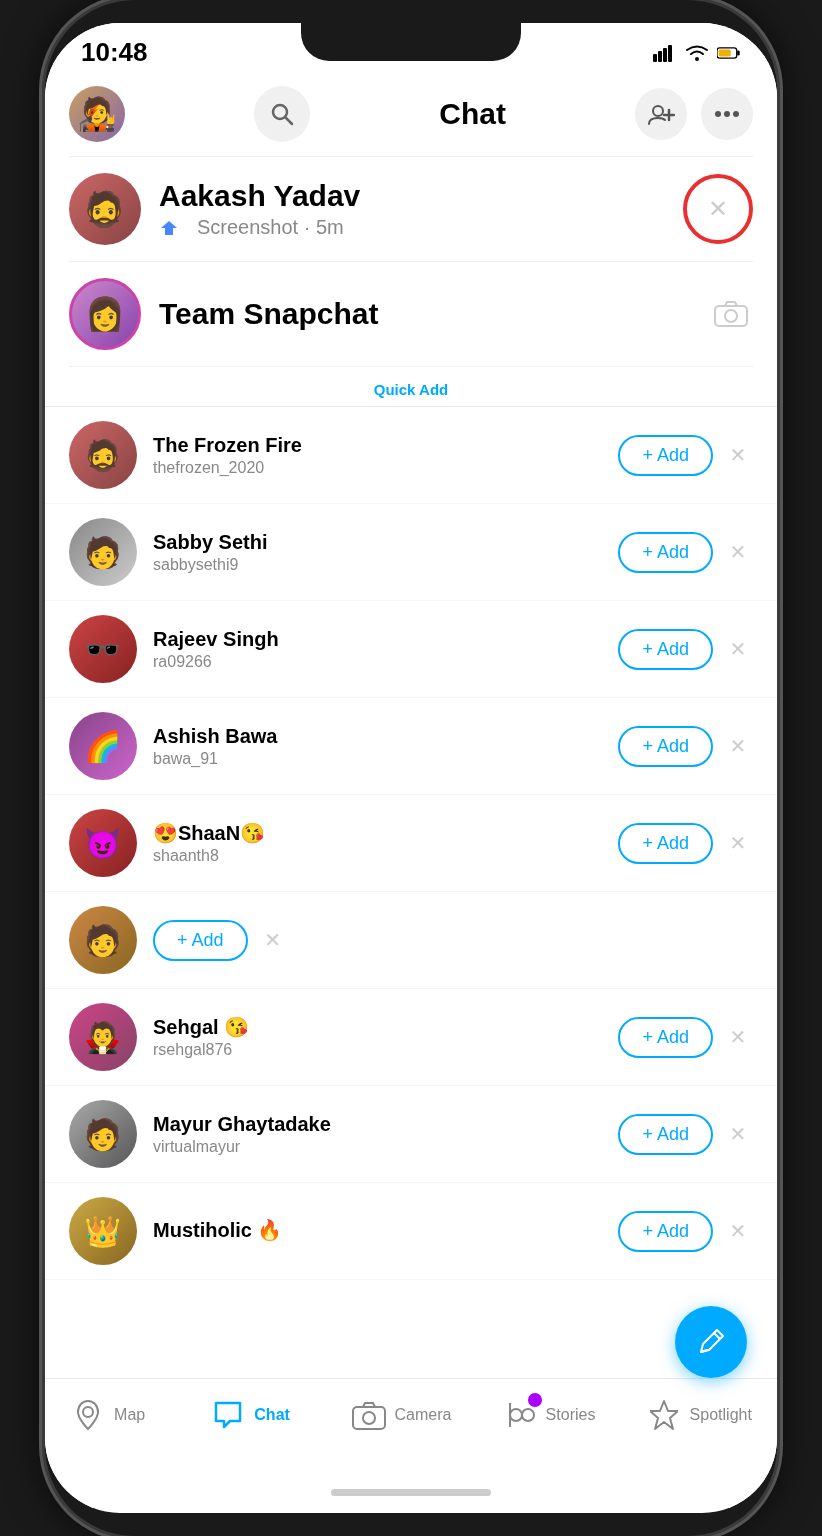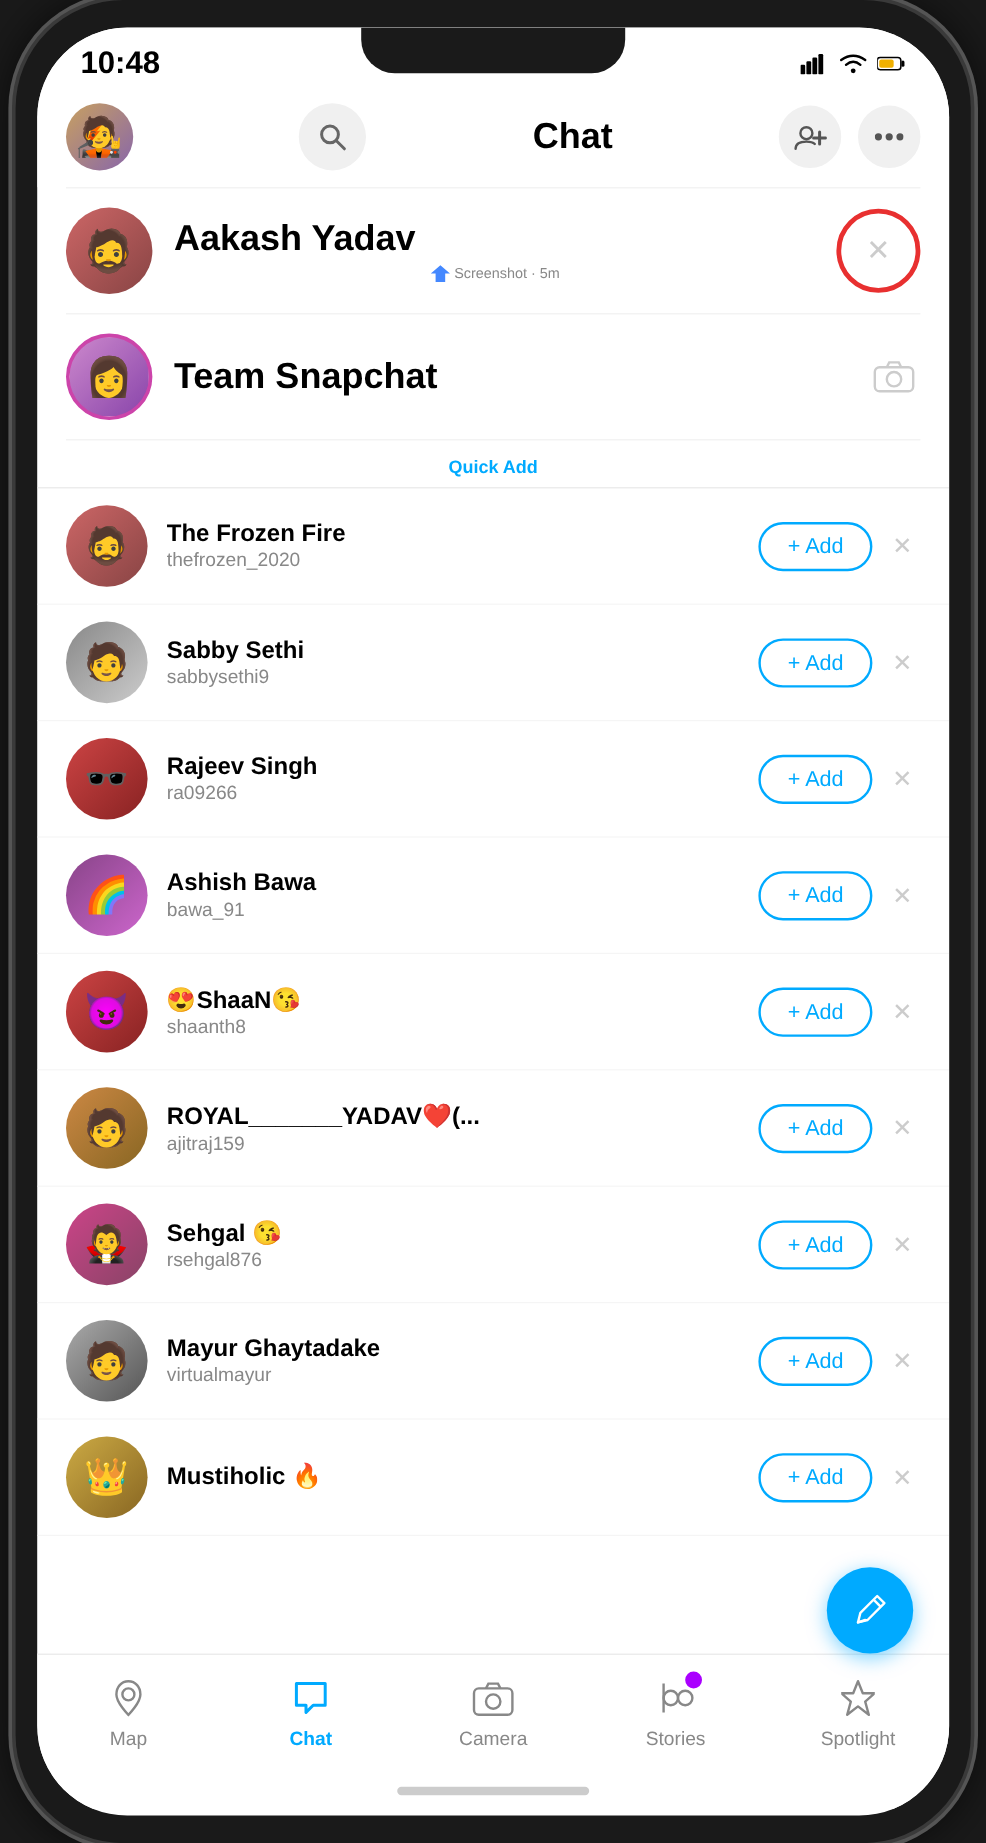--- a/index.html
+++ b/index.html
@@ -5,21 +5,21 @@
     * { margin: 0; padding: 0; box-sizing: border-box; }
     body {
       background: #1a1a1a;
       display: flex;
       justify-content: center;
       align-items: center;
       min-height: 100vh;
       font-family: -apple-system, BlinkMacSystemFont, 'Helvetica Neue', sans-serif;
     }
     .phone-frame {
-      width: 796px;
+      width: 732px;
       height: 1536px;
       background: #1a1a1a;
       border-radius: 90px;
       position: relative;
       display: flex;
       justify-content: center;
       align-items: center;
       box-shadow: 0 0 0 3px #3a3a3a, 0 0 0 6px #555, 0 0 40px rgba(0,0,0,0.8);
     }
     .phone-inner {
@@ -132,27 +132,26 @@
     }
     .chat-item-info {
       flex: 1;
     }
     .chat-item-name {
       font-size: 30px;
       font-weight: 700;
       color: #000;
     }
     .chat-item-sub {
-      font-size: 12px;
+      font-size: 20px;
       color: #888;
       display: flex;
       align-items: center;
-      gap: 1px;
+      gap: 18px;
       margin-top: 3px;
-      justify-content: center;
     }
     .chat-item-action {
       display: flex;
       align-items: center;
       gap: 12px;
     }
     .close-btn-highlighted {
       width: 70px;
       height: 70px;
       border-radius: 50%;
@@ -269,21 +268,21 @@
       height: 130px;
       background: #fff;
       border-top: 1px solid #e8e8e8;
       display: flex;
       align-items: flex-start;
       justify-content: space-around;
       padding-top: 18px;
     }
     .nav-item {
       display: flex;
-      flex-direction: column;
+      flex-direction: row;
       align-items: center;
       gap: 8px;
       min-width: 90px;
     }
     .nav-label {
       font-size: 16px;
       color: #888;
     }
     .nav-label.active {
       color: #00aaff;
@@ -525,24 +524,20 @@
         <div class="qa-actions">
           <div class="add-btn">+ Add</div>
           <div class="qa-close">✕</div>
         </div>
       </div>
 
       <div class="qa-item">
         <div class="qa-avatar bitmoji-6">
             <span style="font-size:30px;">🧑</span>
           </div>
-        <div class="qa-info">
-          <div class="qa-name">ROYAL_______YADAV❤️(...</div>
-          <div class="qa-username">ajitraj159</div>
-        </div>
         <div class="qa-actions">
           <div class="add-btn">+ Add</div>
           <div class="qa-close">✕</div>
         </div>
       </div>
 
       <div class="qa-item">
         <div class="qa-avatar bitmoji-9">
             <span style="font-size:30px;">🧛</span>
           </div>

